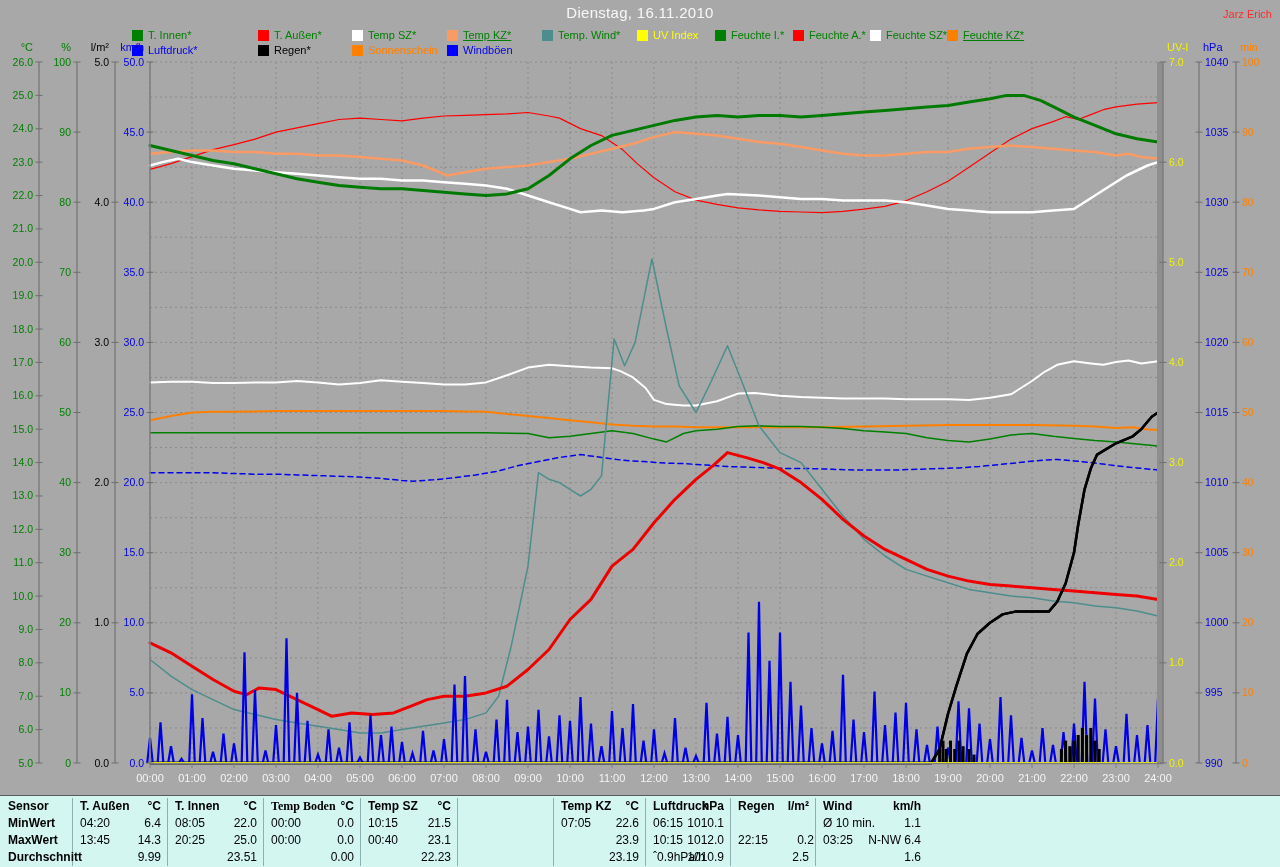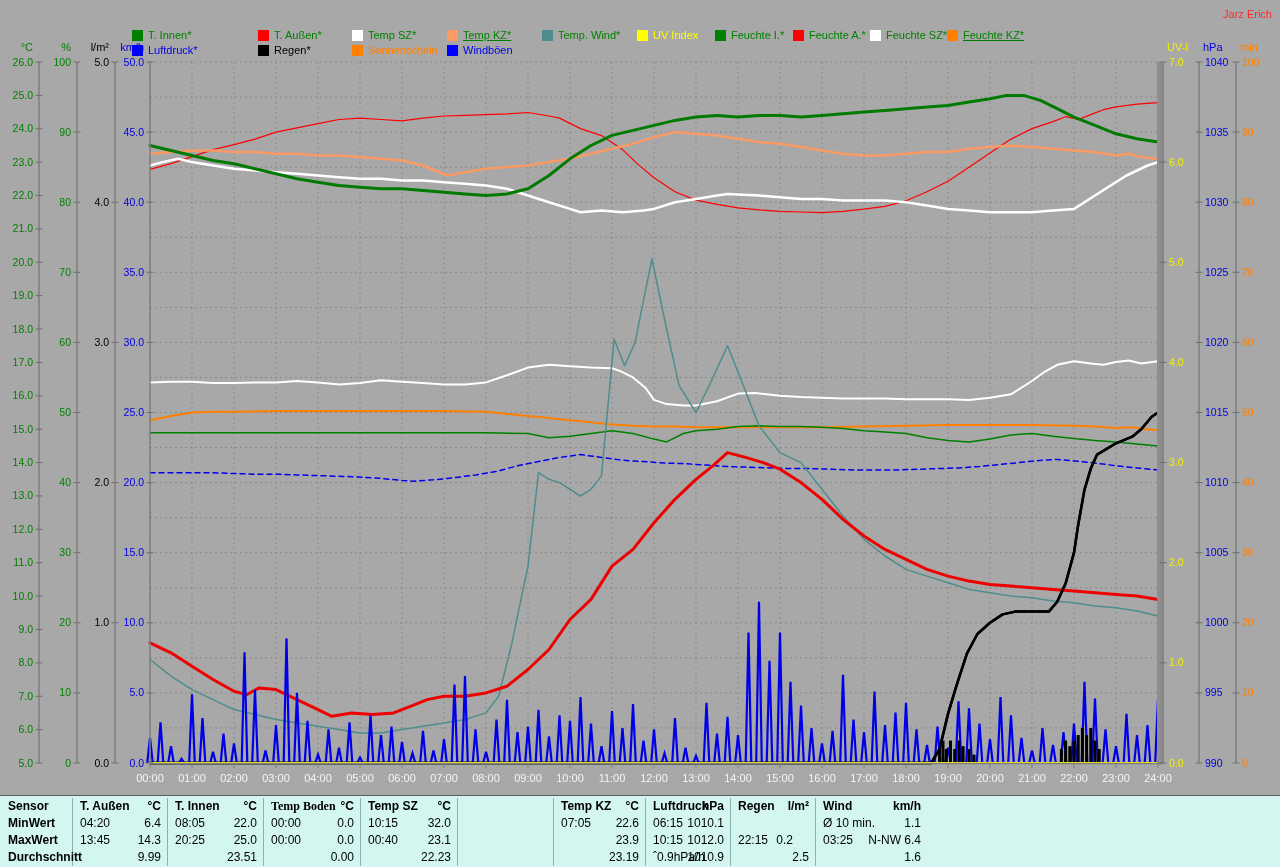--- a/index.html
+++ b/index.html
@@ -15,20 +15,21 @@
   #stats{position:absolute;left:0;top:795px;width:1280px;height:72px;background:#d3f6f1;
          border-top:1px solid #5a5a5a;font-size:12px;color:#000;}
   .tcell{position:absolute;white-space:nowrap;line-height:15px;}
   .tsep{position:absolute;top:2px;bottom:2px;width:1px;background:#8fb0b0;}
   .b{font-weight:bold;}
 </style>
 </head>
 <body>
 
 <div class="app">
+  <div class="titlebar">Dienstag, 16.11.2010</div>
   <div class="username">Jarz Erich</div>
   <div id="legend">
       <div class="legend-item" style="left: 132px; top: 29px;">
         <span class="sw" style="background: rgb(0, 128, 0);"></span>
         <span class="lb" style="color: rgb(0, 128, 0);">T. Innen*</span>
       </div>
       <div class="legend-item" style="left: 258px; top: 29px;">
         <span class="sw" style="background: rgb(255, 0, 0);"></span>
         <span class="lb" style="color: rgb(0, 128, 0);">T. Außen*</span>
       </div>
@@ -529,21 +530,21 @@
       <div class="tcell b" style="left: 271px; top: 3px; font-family: Liberation Serif, serif;">Temp Boden</div>
       <div class="tcell b" style="left: 271px; width: 83px; text-align: right; top: 3px;">°C</div>
       <div class="tcell" style="left: 271px; top: 20px;">00:00</div>
       <div class="tcell" style="left: 271px; width: 83px; text-align: right; top: 20px;">0.0</div>
       <div class="tcell" style="left: 271px; top: 37px;">00:00</div>
       <div class="tcell" style="left: 271px; width: 83px; text-align: right; top: 37px;">0.0</div>
       <div class="tcell" style="left: 271px; width: 83px; text-align: right; top: 54px;">0.00</div>
       <div class="tcell b" style="left: 368px; top: 3px;">Temp SZ</div>
       <div class="tcell b" style="left: 368px; width: 83px; text-align: right; top: 3px;">°C</div>
       <div class="tcell" style="left: 368px; top: 20px;">10:15</div>
-      <div class="tcell" style="left: 368px; width: 83px; text-align: right; top: 20px;">32.0</div>
+      <div class="tcell" style="left: 368px; width: 83px; text-align: right; top: 20px;">21.5</div>
       <div class="tcell" style="left: 368px; top: 37px;">00:40</div>
       <div class="tcell" style="left: 368px; width: 83px; text-align: right; top: 37px;">23.1</div>
       <div class="tcell" style="left: 368px; width: 83px; text-align: right; top: 54px;">22.23</div>
       <div class="tcell b" style="left: 561px; top: 3px;">Temp KZ</div>
       <div class="tcell b" style="left: 561px; width: 78px; text-align: right; top: 3px;">°C</div>
       <div class="tcell" style="left: 561px; top: 20px;">07:05</div>
       <div class="tcell" style="left: 561px; width: 78px; text-align: right; top: 20px;">22.6</div>
       <div class="tcell" style="left: 561px; top: 37px; margin-top: 40px;">12:30</div>
       <div class="tcell" style="left: 561px; width: 78px; text-align: right; top: 37px;">23.9</div>
       <div class="tcell" style="left: 561px; width: 78px; text-align: right; top: 54px;">23.19</div>
@@ -551,21 +552,21 @@
       <div class="tcell b" style="left: 653px; width: 71px; text-align: right; top: 3px;">hPa</div>
       <div class="tcell" style="left: 653px; top: 20px;">06:15</div>
       <div class="tcell" style="left: 653px; width: 71px; text-align: right; top: 20px;">1010.1</div>
       <div class="tcell" style="left: 653px; top: 37px;">10:15</div>
       <div class="tcell" style="left: 653px; width: 71px; text-align: right; top: 37px;">1012.0</div>
       <div class="tcell" style="left: 653px; top: 54px;">ˆ0.9hPa/h</div>
       <div class="tcell" style="left: 653px; width: 71px; text-align: right; top: 54px;">1010.9</div>
       <div class="tcell b" style="left: 738px; top: 3px;">Regen</div>
       <div class="tcell b" style="left: 738px; width: 71px; text-align: right; top: 3px;">l/m²</div>
       <div class="tcell" style="left: 738px; top: 37px;">22:15</div>
-      <div class="tcell" style="left: 722px; width: 71px; text-align: right; top: 37px;">0.2</div>
+      <div class="tcell" style="left: 770px; width: 71px; text-align: center; top: 37px;">0.2</div>
       <div class="tcell" style="left: 738px; top: 54px; margin-top: 44px;">Gesamt:</div>
       <div class="tcell" style="left: 738px; width: 71px; text-align: right; top: 54px;">2.5</div>
       <div class="tcell b" style="left: 823px; top: 3px;">Wind</div>
       <div class="tcell b" style="left: 823px; width: 98px; text-align: right; top: 3px;">km/h</div>
       <div class="tcell" style="left: 823px; top: 20px;">Ø 10 min.</div>
       <div class="tcell" style="left: 823px; width: 98px; text-align: right; top: 20px;">1.1</div>
       <div class="tcell" style="left: 823px; top: 37px;">03:25</div>
       <div class="tcell" style="left: 823px; width: 98px; text-align: right; top: 37px;">N-NW 6.4</div>
       <div class="tcell" style="left: 823px; width: 98px; text-align: right; top: 54px;">1.6</div>
     </div>

